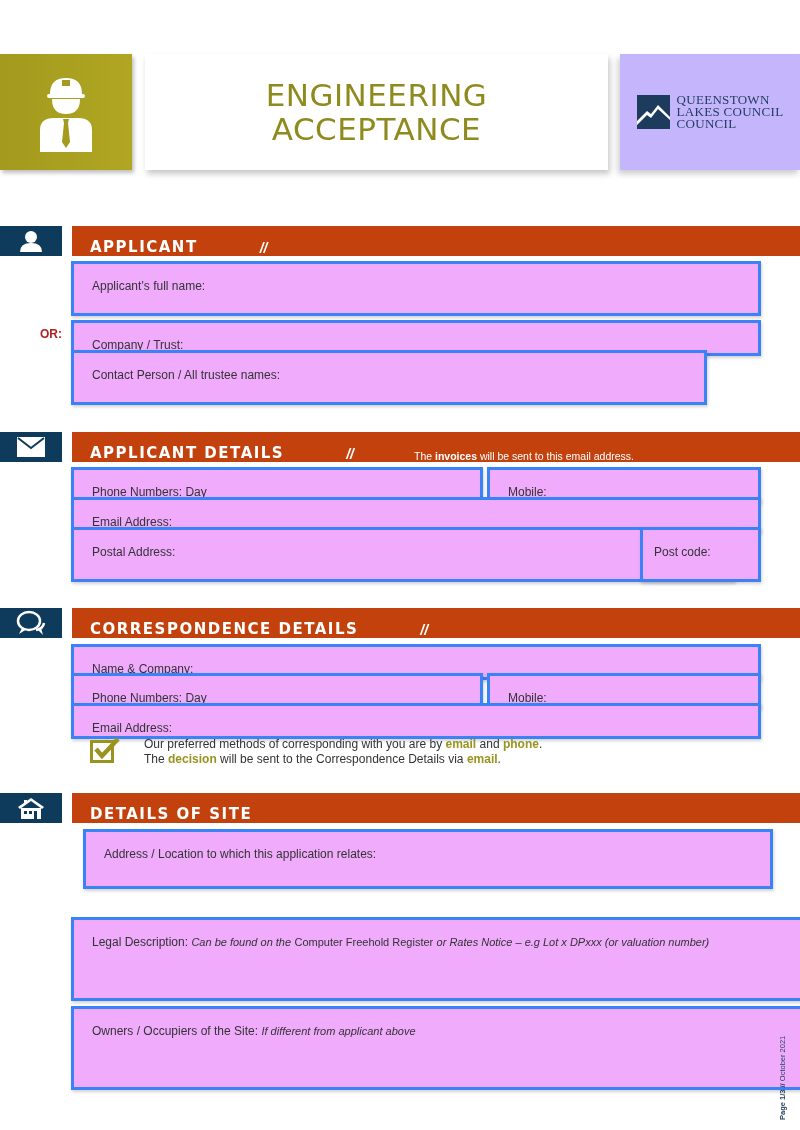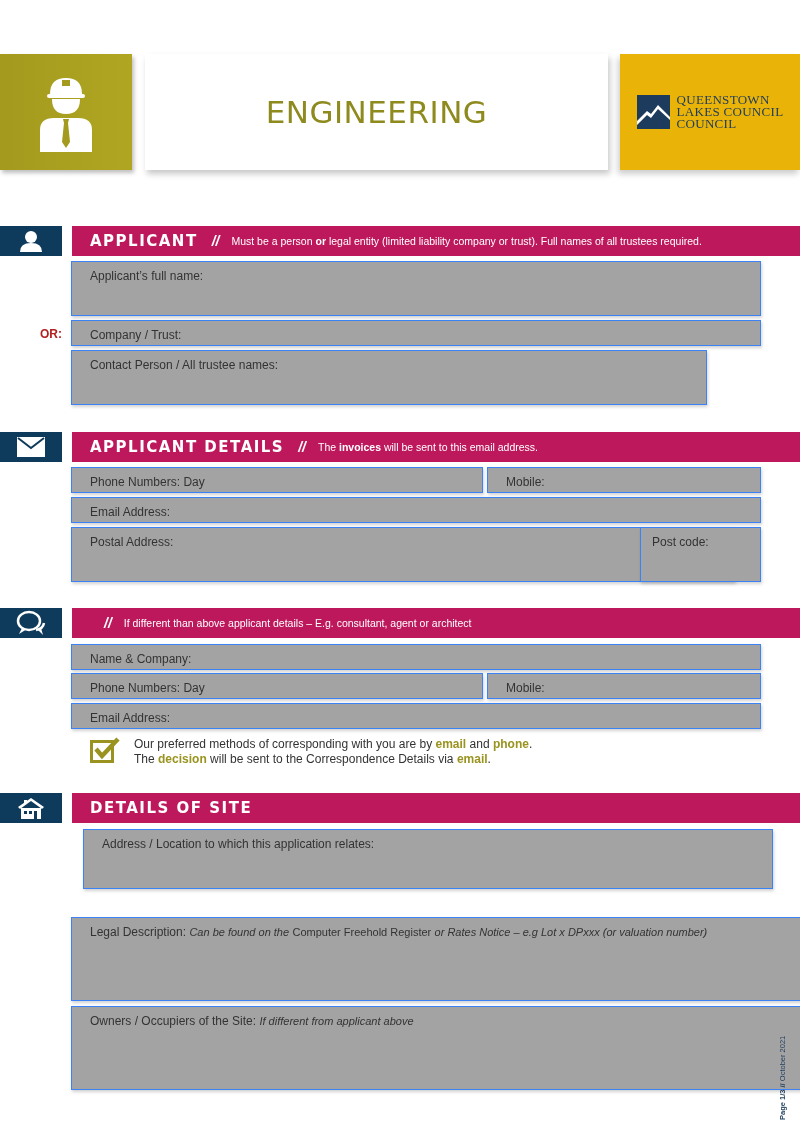--- a/index.html
+++ b/index.html
@@ -1,32 +1,32 @@
 <!DOCTYPE html>
 <html><head>
 <meta charset="utf-8">
 <style>
   * { box-sizing: border-box; margin: 0; padding: 0; }
   body { width: 800px; height: 1130px; background: #fff; position: relative; font-family: "Liberation Sans", sans-serif; color: #2a2a2a; overflow: hidden; }
   .abs { position: absolute; }
   .hdr-icon-box { left: 0; top: 54px; width: 132px; height: 116px; background: linear-gradient(90deg, #a39a1e, #b0a622); box-shadow: 2px 3px 4px rgba(0,0,0,0.25); display: flex; align-items: center; justify-content: center; }
   .title-box { left: 145px; top: 54px; width: 463px; height: 116px; background: #fff; box-shadow: 2px 4px 6px rgba(0,0,0,0.22); display: flex; flex-direction: column; align-items: center; justify-content: center; }
   .title-box span { color: #8f8a1e; font-size: 31px; line-height: 34px; letter-spacing: 0.5px; font-family: "DejaVu Sans", sans-serif; font-weight: normal; }
-  .logo-box { left: 620px; top: 54px; width: 180px; height: 116px; background: #eab308; box-shadow: -2px 4px 6px rgba(0,0,0,0.2); display: flex; align-items: center; justify-content: center; gap: 7px; }
+  .logo-box { left: 620px; top: 54px; width: 180px; height: 116px; background: #c4b5fd; box-shadow: -2px 4px 6px rgba(0,0,0,0.2); display: flex; align-items: center; justify-content: center; gap: 7px; }
   .logo-text { font-family: "Liberation Serif", serif; color: #1d3b5c; font-size: 13px; line-height: 12px; letter-spacing: 0.3px; }
   .sec-icon { left: 0; width: 62px; height: 30px; background: #0e3a5b; display: flex; align-items: center; justify-content: center; }
-  .sec-bar { left: 72px; width: 728px; height: 30px; background: #be185d; display: flex; align-items: center; padding-left: 18px; color: #fff; }
+  .sec-bar { left: 72px; width: 728px; height: 30px; background: #c2410c; display: flex; align-items: flex-end; padding-left: 18px; color: #fff; gap: 48px; }
   .sec-title { font-family: "DejaVu Sans", sans-serif; font-weight: bold; font-size: 15px; letter-spacing: 1.5px; }
   .sec-slash { font-weight: bold; font-style: italic; font-size: 14px; margin: 0 12px 0 14px; }
   .sec-note { font-size: 10.5px; }
   .sec-note b { font-weight: bold; }
-  .field { background: #a3a3a3; border: 1px solid #3b82f6; box-shadow: 1px 2px 3px rgba(0,0,0,0.18); padding: 7px 18px; font-size: 12px; color: #333; }
+  .field { background: #f0abfc; border: 3px solid #3b82f6; box-shadow: 1px 2px 3px rgba(0,0,0,0.18); padding: 15px 18px; font-size: 12px; color: #333; }
   .field i { font-size: 11px; color: #333; }
   .or-label { left: 40px; top: 327px; color: #b32020; font-weight: bold; font-size: 12px; }
-  .check-row { left: 90px; top: 737px; display: flex; gap: 14px; align-items: flex-start; }
+  .check-row { left: 90px; top: 737px; display: flex; gap: 24px; align-items: flex-start; }
   .check-text { font-size: 12px; line-height: 15px; color: #333; }
   .gold { color: #9a931f; font-weight: bold; }
   .footer-note { left: 778px; top: 1120px; transform: rotate(-90deg); transform-origin: left top; font-size: 7.5px; color: #1d3b5c; white-space: nowrap; }
   .footer-note b { font-weight: bold; }
 </style>
 </head>
 <body>
 
 <div class="abs hdr-icon-box">
   <svg width="60" height="80" viewBox="0 0 60 80">
@@ -34,20 +34,21 @@
     <rect x="26" y="8" width="8" height="6" fill="#a39a1e"></rect>
     <rect x="11" y="22" width="38" height="4" rx="2" fill="#fff"></rect>
     <path d="M16 27 Q16 42 30 42 Q44 42 44 27 Z" fill="#fff"></path>
     <path d="M4 80 L4 58 Q4 46 18 46 L42 46 Q56 46 56 58 L56 80 Z" fill="#fff"></path>
     <path d="M27 47 L33 47 L32 51 L34 70 L30 76 L26 70 L28 51 Z" fill="#a39a1e"></path>
   </svg>
 </div>
 
 <div class="abs title-box">
   <span>ENGINEERING</span>
+  <span>ACCEPTANCE</span>
 </div>
 
 <div class="abs logo-box">
   <svg width="33" height="34" viewBox="0 0 33 34">
     <rect width="33" height="34" fill="#1d3b5c"></rect>
     <path d="M0 26 L10 16 L14 19 L21 10 L33 22 L33 25 L21 14 L14 23 L10 20 L0 30 Z" fill="#fff"></path>
   </svg>
   <div class="logo-text">
     <div>QUEENSTOWN</div>
     <div>LAKES COUNCIL</div>
@@ -57,23 +58,20 @@
 
 <div class="abs sec-icon" style="top:226px">
   <svg width="24" height="22" viewBox="0 0 24 22">
     <circle cx="12" cy="7" r="6" fill="#fff"></circle>
     <path d="M1 22 Q1 13 12 13 Q23 13 23 22 Z" fill="#fff"></path>
   </svg>
 </div>
 <div class="abs sec-bar" style="top:226px">
   <span class="sec-title">APPLICANT</span>
   <span class="sec-slash">//</span>
-  <span class="sec-note">
-    <span>Must be a person</span> <b>or</b> <span>legal entity (limited liability company or trust). Full names of all trustees required.</span>
-  </span>
 </div>
 
 <div class="abs field" style="left:71px;top:261px;width:690px;height:55px">
   <span>Applicant’s full name:</span>
 </div>
 <div class="abs or-label">OR:</div>
 <div class="abs field" style="left:71px;top:320px;width:690px;height:26px">
   <span>Company / Trust:</span>
 </div>
 <div class="abs field" style="left:71px;top:350px;width:636px;height:55px">
@@ -112,22 +110,22 @@
 
 <div class="abs sec-icon" style="top:608px">
   <svg width="30" height="26" viewBox="0 0 30 26">
     <ellipse cx="13" cy="11" rx="11" ry="9" fill="none" stroke="#fff" stroke-width="2.5"></ellipse>
     <path d="M6 18 L3 24 L11 19" fill="#fff"></path>
     <path d="M20 20 Q27 19 28 13" fill="none" stroke="#fff" stroke-width="2.5"></path>
     <path d="M22 20 L27 25 L25 18" fill="#fff"></path>
   </svg>
 </div>
 <div class="abs sec-bar" style="top:608px">
+  <span class="sec-title">CORRESPONDENCE DETAILS</span>
   <span class="sec-slash">//</span>
-  <span class="sec-note">If different than above applicant details – E.g. consultant, agent or architect</span>
 </div>
 
 <div class="abs field" style="left:71px;top:644px;width:690px;height:26px">
   <span>Name &amp; Company:</span>
 </div>
 <div class="abs field" style="left:71px;top:673px;width:412px;height:26px">
   <span>Phone Numbers: Day</span>
 </div>
 <div class="abs field" style="left:487px;top:673px;width:274px;height:26px">
   <span>Mobile:</span>

